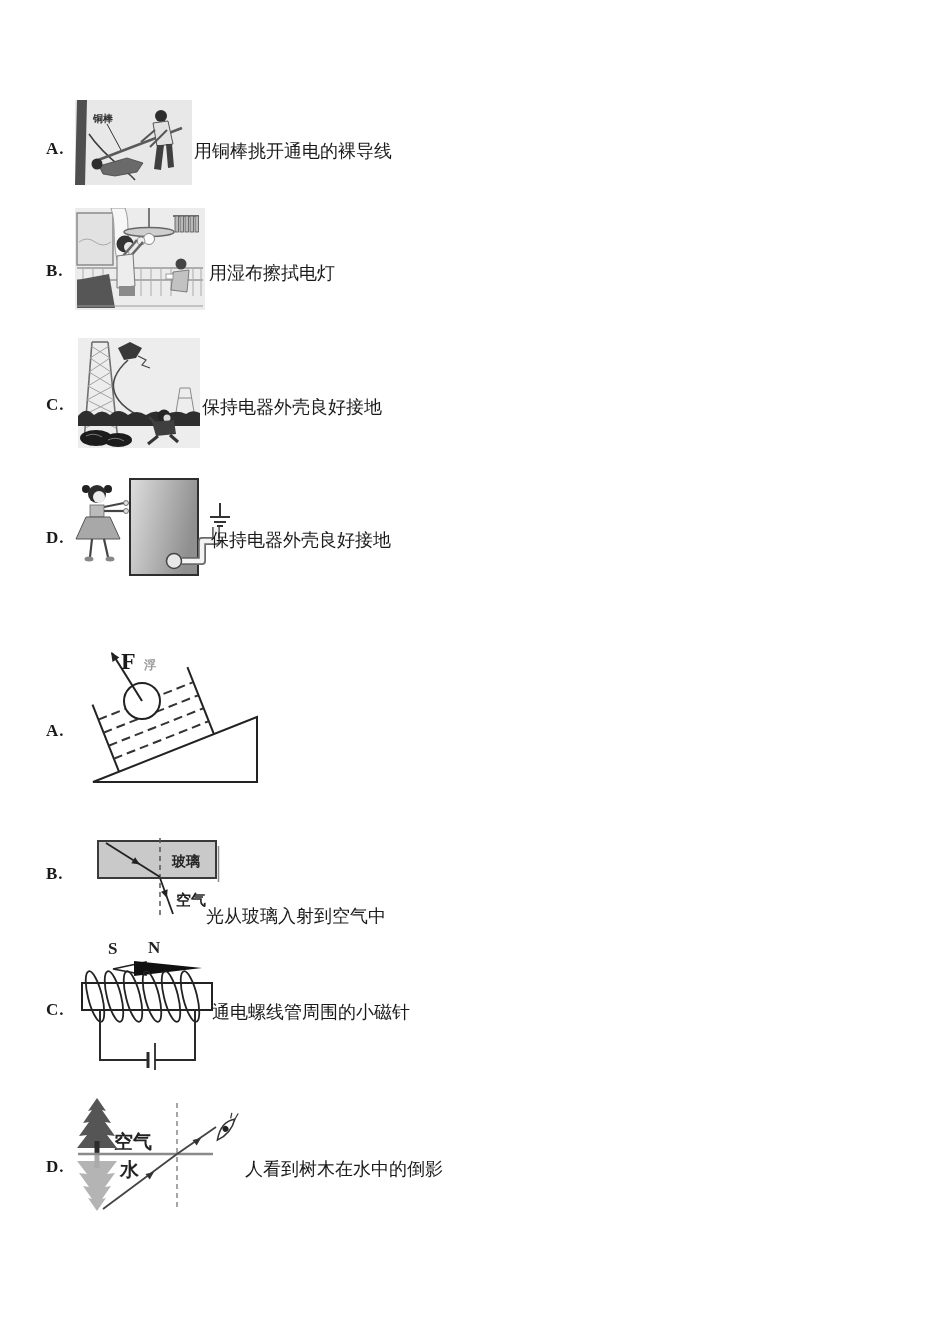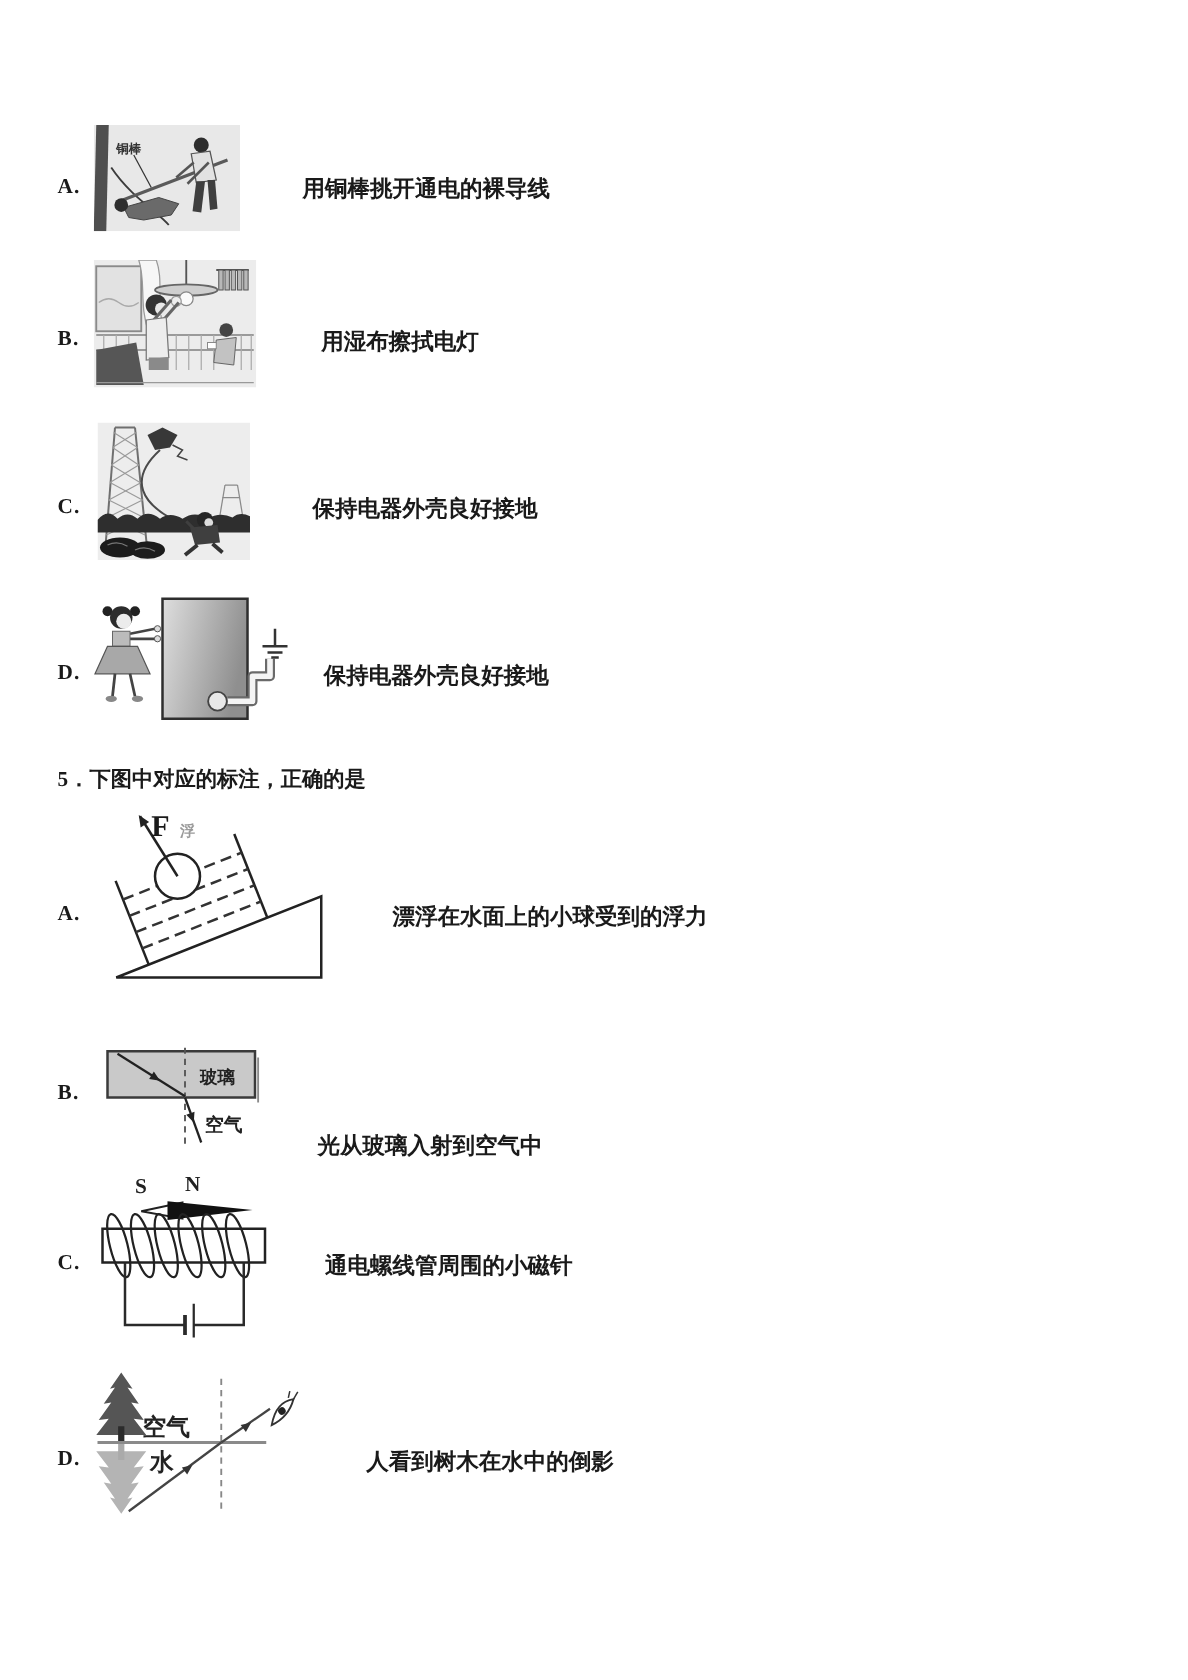--- a/index.html
+++ b/index.html
@@ -1,19 +1,19 @@
 <!DOCTYPE html>
 <html><head>
 <meta charset="utf-8">
 <style>
   html,body{margin:0;padding:0;background:#ffffff;}
   .page{position:relative;width:950px;height:1344px;background:#ffffff;overflow:hidden;
         font-family:"Liberation Serif","DejaVu Serif",serif;color:#1a1a1a;}
   .opt-label{position:absolute;font-size:17px;font-weight:bold;letter-spacing:1px;}
-  .caption{position:absolute;font-size:18px;font-weight:bold;white-space:nowrap;margin-left:48px;}
+  .caption{position:absolute;font-size:18px;font-weight:normal;white-space:nowrap;}
   .stem{position:absolute;font-size:17px;font-weight:bold;white-space:nowrap;}
   .illus{position:absolute;line-height:0;text-align:right;}
   svg text{font-family:"Liberation Serif","DejaVu Serif",serif;}
 </style>
 </head>
 <body>
 
 <div class="page">
 
   <div class="opt-label" style="left:46px;top:139px">A.</div>
@@ -158,45 +158,43 @@
       <g stroke="#333" stroke-width="2">
         <line x1="152" y1="26" x2="152" y2="40"></line>
         <line x1="142" y1="40" x2="162" y2="40"></line>
         <line x1="146" y1="45" x2="158" y2="45"></line>
         <line x1="149" y1="49" x2="155" y2="49"></line>
       </g>
     </svg>
   </div>
   <div class="caption" style="left:211px;top:528px">保持电器外壳良好接地</div>
 
-  <div class="stem" style="left:46px;top:612px"><span>5．</span><span>下图中对应的标注，正确的是</span></div>
 
   <div class="opt-label" style="left:46px;top:721px">A.</div>
   <div class="illus" style="left:85px;top:643px">
     <svg width="185" height="142" viewBox="0 0 185 142">
       <polygon points="8,139 172,139 172,74" fill="#ffffff" stroke="#222" stroke-width="2"></polygon>
       <line x1="34" y1="128.7" x2="7.5" y2="61.7" stroke="#222" stroke-width="2"></line>
       <line x1="128.9" y1="91.2" x2="102.4" y2="24.2" stroke="#222" stroke-width="2"></line>
       <g stroke="#333" stroke-width="2" stroke-dasharray="9 5">
         <line x1="28.8" y1="115.7" x2="123.7" y2="78.2"></line>
         <line x1="23.7" y1="102.7" x2="118.6" y2="65.2"></line>
         <line x1="18.5" y1="89.7" x2="113.4" y2="52.2"></line>
         <line x1="13.4" y1="76.6" x2="108.3" y2="39.1"></line>
       </g>
       <circle cx="57" cy="58" r="18" fill="#ffffff" stroke="#222" stroke-width="2"></circle>
       <line x1="57" y1="58" x2="27" y2="10" stroke="#222" stroke-width="2"></line>
       <polygon points="26,9 34.3,14.5 27.5,18.9" fill="#222"></polygon>
       <text x="36" y="26" font-size="24" font-weight="bold" fill="#1a1a1a">F</text>
       <text x="59" y="26" font-size="12" font-weight="bold" fill="#9a9a9a">浮</text>
     </svg>
   </div>
-  <div class="caption" style="left:266px;top:721px">漂浮在水面上的小球受到的浮力</div>
 
   <div class="opt-label" style="left:46px;top:864px">B.</div>
-  <div class="illus" style="left:84px;top:838px">
+  <div class="illus" style="left:96px;top:838px">
     <svg width="125" height="80" viewBox="0 0 125 80">
       <rect x="2" y="3" width="118" height="37" fill="#c9c9c9" stroke="#3a3a3a" stroke-width="2"></rect>
       <line x1="122.5" y1="8" x2="122.5" y2="44" stroke="#8a8a8a" stroke-width="1.5"></line>
       <line x1="64" y1="0" x2="64" y2="78" stroke="#555" stroke-width="1.5" stroke-dasharray="5 4"></line>
       <line x1="10" y1="5" x2="64" y2="39" stroke="#222" stroke-width="1.8"></line>
       <polygon points="44,26.5 35.3,25.2 39.1,19.2" fill="#222"></polygon>
       <line x1="64" y1="40" x2="77" y2="76" stroke="#222" stroke-width="1.8"></line>
       <polygon points="71,60 65,53.7 71.6,51.3" fill="#222"></polygon>
       <text x="76" y="28" font-size="14" font-weight="bold" fill="#222">玻璃</text>
       <text x="80" y="67" font-size="15" font-weight="bold" fill="#222">空气</text>

